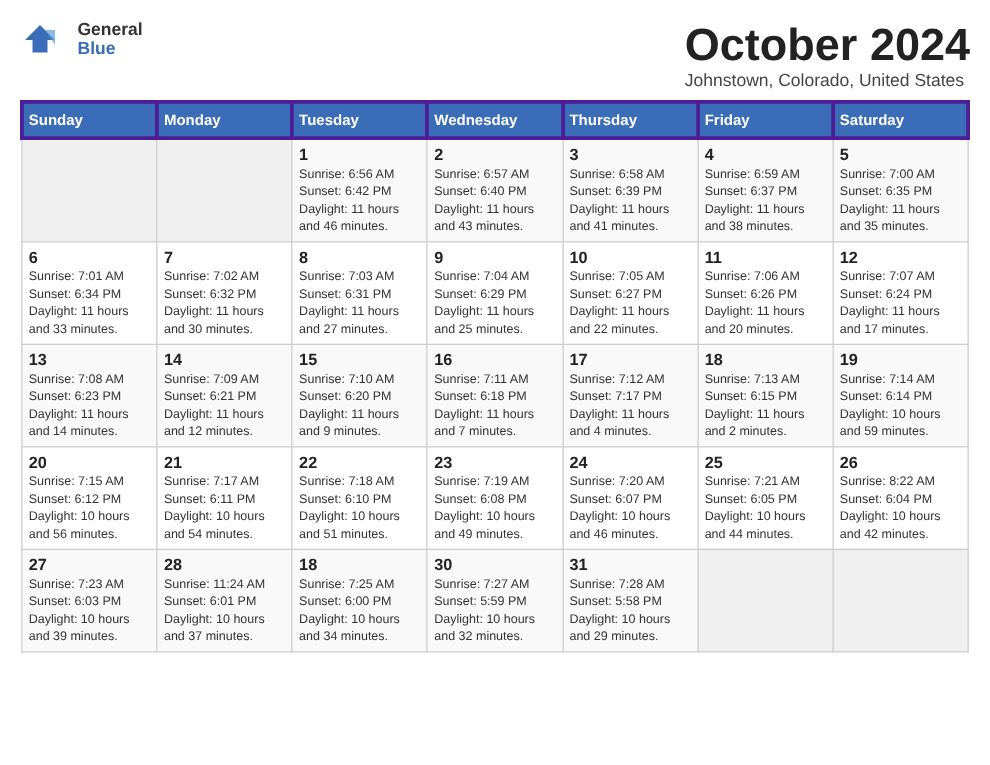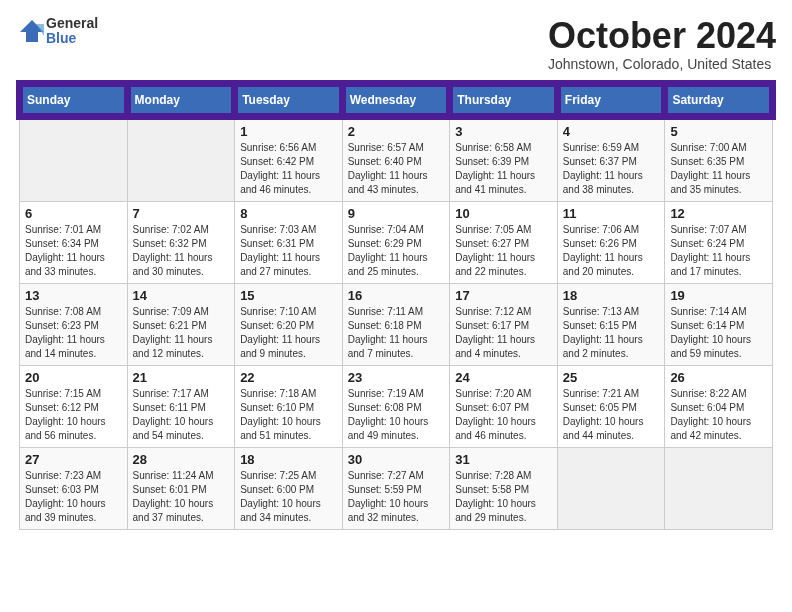--- a/index.html
+++ b/index.html
@@ -12,21 +12,21 @@
     }
     .header {
       display: flex;
       justify-content: space-between;
       align-items: flex-start;
       margin-bottom: 8px;
     }
     .logo {
       display: flex;
       align-items: center;
-      gap: 0;
+      gap: 16px;
     }
     .logo-text {
       display: flex;
       flex-direction: column;
       line-height: 1.1;
     }
     .logo-general {
       font-size: 14px;
       font-weight: bold;
       color: #333;
@@ -56,21 +56,21 @@
       width: 100%;
       border-collapse: collapse;
       table-layout: fixed;
     }
     thead th {
       background: #3a6cb7;
       color: #fff;
       font-size: 12px;
       padding: 6px 4px;
       text-align: left;
-      border: 7px solid #4c1d95;
+      border: 3px solid #4c1d95;
     }
     tbody td {
       border: 1px solid #ccc;
       vertical-align: top;
       padding: 4px 5px;
       font-size: 10px;
       color: #333;
       height: 80px;
       background: #fff;
     }
@@ -258,21 +258,21 @@
 <div class="day-info">
   <span>Sunrise: 7:11 AM</span><br>
   <span>Sunset: 6:18 PM</span><br>
   <span>Daylight: 11 hours and 7 minutes.</span>
 </div>
         </td>
         <td>
           <div class="day-number">17</div>
 <div class="day-info">
   <span>Sunrise: 7:12 AM</span><br>
-  <span>Sunset: 6:17 PM</span><br>
+  <span>Sunset: 7:17 PM</span><br>
   <span>Daylight: 11 hours and 4 minutes.</span>
 </div>
         </td>
         <td>
           <div class="day-number">18</div>
 <div class="day-info">
   <span>Sunrise: 7:13 AM</span><br>
   <span>Sunset: 6:15 PM</span><br>
   <span>Daylight: 11 hours and 2 minutes.</span>
 </div>

